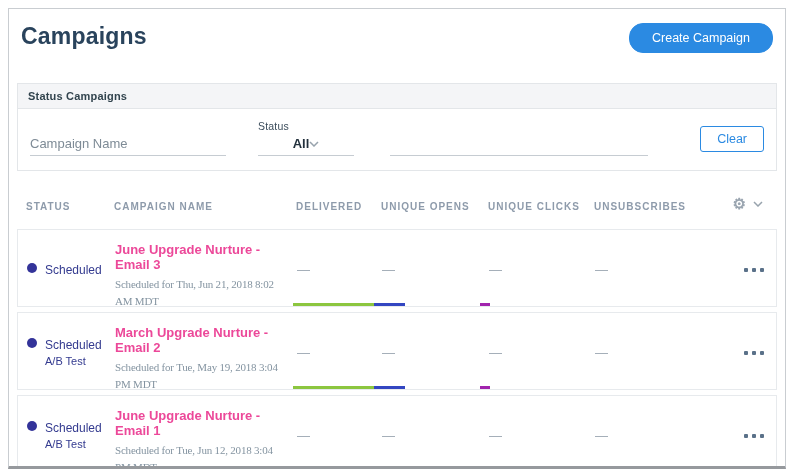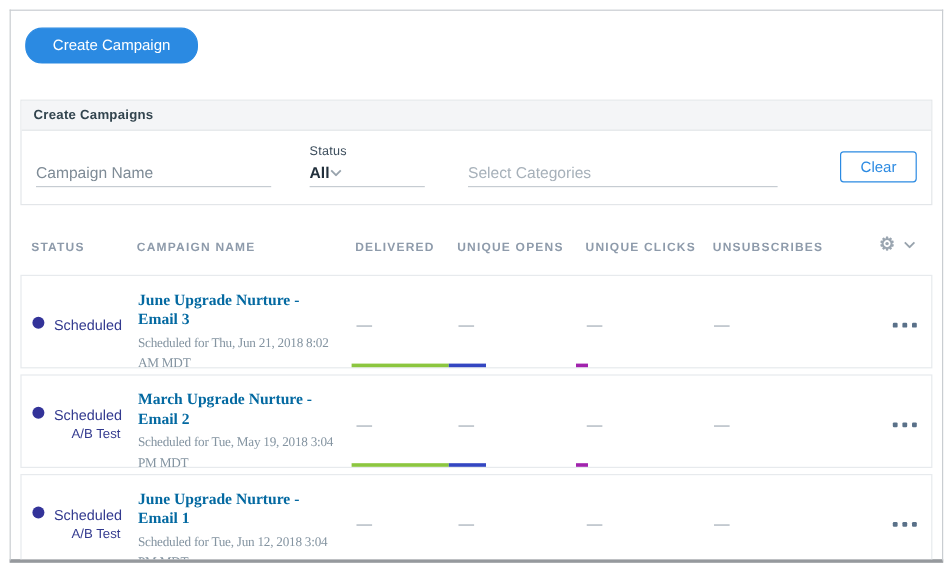--- a/index.html
+++ b/index.html
@@ -25,21 +25,21 @@
   .f-field { display:flex; flex-direction:column; justify-content:flex-end; }
   .f-label { font-size:10.5px; color:#3c4d5c; margin-bottom:3px; letter-spacing:0.2px; }
   .underline { border-bottom:1px solid #c6ccd2; }
   .f-input { border:none; outline:none; background:transparent; font-size:13px;
              font-family:"Liberation Sans",sans-serif; color:#22303c; padding:2px 0 4px 0; }
   .f-input::placeholder { color:#7e8b96; opacity:1; }
   .f-input.light::placeholder { color:#a7b1ba; }
   .w-name { width:196px; }
   .w-status { width:96px; margin-left:32px; }
   .w-cats { width:258px; margin-left:36px; }
-  .select-line { display:flex; align-items:center; justify-content:flex-start; padding:1px 0 4px 0; cursor:pointer; }
+  .select-line { display:flex; align-items:center; justify-content:center; padding:1px 0 4px 0; cursor:pointer; }
   .select-value { font-size:13px; font-weight:bold; color:#22303c; }
   .chev { width:10px; height:6px; stroke:#98a3ad; fill:none; stroke-width:1.5; }
   .btn-clear { margin-left:auto; align-self:center; background:#fff; color:#2b8ae2;
                border:1px solid #2b8ae2; border-radius:3px; font-size:12.5px;
                font-family:"Liberation Sans",sans-serif; padding:5px 16px; cursor:pointer; }
 
   
   .grid { display:grid; grid-template-columns:88px 182px 85px 107px 106px 122px 1fr; padding-left:9px; }
   .thead { margin-top:30px; }
   .th { font-size:10px; font-weight:bold; color:#8e9bab; letter-spacing:1px; text-transform:uppercase; }
@@ -47,60 +47,60 @@
                  padding-right:14px; cursor:pointer; margin-top:-6px; }
   .gear { font-size:15px; color:#9aa5b0; line-height:1; }
 
   .rows { margin-top:17px; }
   .row { position:relative; background:#fff; border:1px solid #e7eaed; height:78px;
          margin-bottom:5px; align-items:center; }
   .cell-status { display:flex; flex-direction:column; justify-content:center; }
   .status-line { display:flex; }
   .dot { width:10px; height:10px; border-radius:50%; background:#333399; margin-right:8px; flex:0 0 auto; }
   .status-text { font-size:12px; color:#333a8f; }
-  .status-sub { font-size:11px; color:#333a8f; margin-left:18px; margin-top:3px;text-align:center; }
+  .status-sub { font-size:11px; color:#333a8f; margin-left:18px; margin-top:3px; }
   .cell-name { align-self:start; padding-top:12px; padding-right:12px; }
-  .name-link { font-size:13px; font-weight:bold; color:#0369a1; text-decoration:none; display:block; cursor:pointer;font-family:Liberation Serif, serif; }
+  .name-link { font-size:13px; font-weight:bold; color:#ec4899; text-decoration:none; display:block; cursor:pointer; }
   .sched { font-size:11px; color:#8494a1; margin-top:4px; line-height:1.5; max-width:178px; letter-spacing:-0.2px;font-family:Liberation Serif, serif; }
   .metric { font-size:13px; color:#9aa5b0; }
   .cell-actions { display:flex; justify-content:flex-end; padding-right:12px; gap:4px; cursor:pointer; }
   .adot { width:4px; height:4px; background:#5a7189; border-radius:1px; }
 
   .bar { position:absolute; bottom:0; height:3px; }
   .bar-green { left:275px; width:81px; background:#8cc63f; }
   .bar-blue { left:356px; width:31px; background:#3346c1; }
   .bar-purple { left:462px; width:10px; background:#a123ad; }
 </style>
 </head>
 <body>
 
 <div class="frame">
   <div class="content">
 
     <div class="page-header">
+      <div class="page-title">Campaigns</div>
       <button class="btn-primary">Create Campaign</button>
     </div>
 
     <div class="filter-panel">
-      <div class="filter-head">Create Campaigns</div>
+      <div class="filter-head">Status Campaigns</div>
       <div class="filter-body">
         <div class="f-field w-name underline">
           <input class="f-input" type="text" placeholder="Campaign Name" style="">
         </div>
         <div class="f-field w-status">
           <div class="f-label">Status</div>
           <div class="select-line underline">
             <span class="select-value">All</span>
             <svg class="chev" viewBox="0 0 10 6">
                 <polyline points="1,1 5,5 9,1"></polyline>
               </svg>
           </div>
         </div>
         <div class="f-field w-cats underline">
-          <input class="f-input light" type="text" placeholder="Select Categories" style="">
         </div>
         <button class="btn-clear">Clear</button>
       </div>
     </div>
 
     <div class="grid thead">
       <div class="th">Status</div>
       <div class="th">Campaign Name</div>
       <div class="th">Delivered</div>
       <div class="th">Unique Opens</div>

